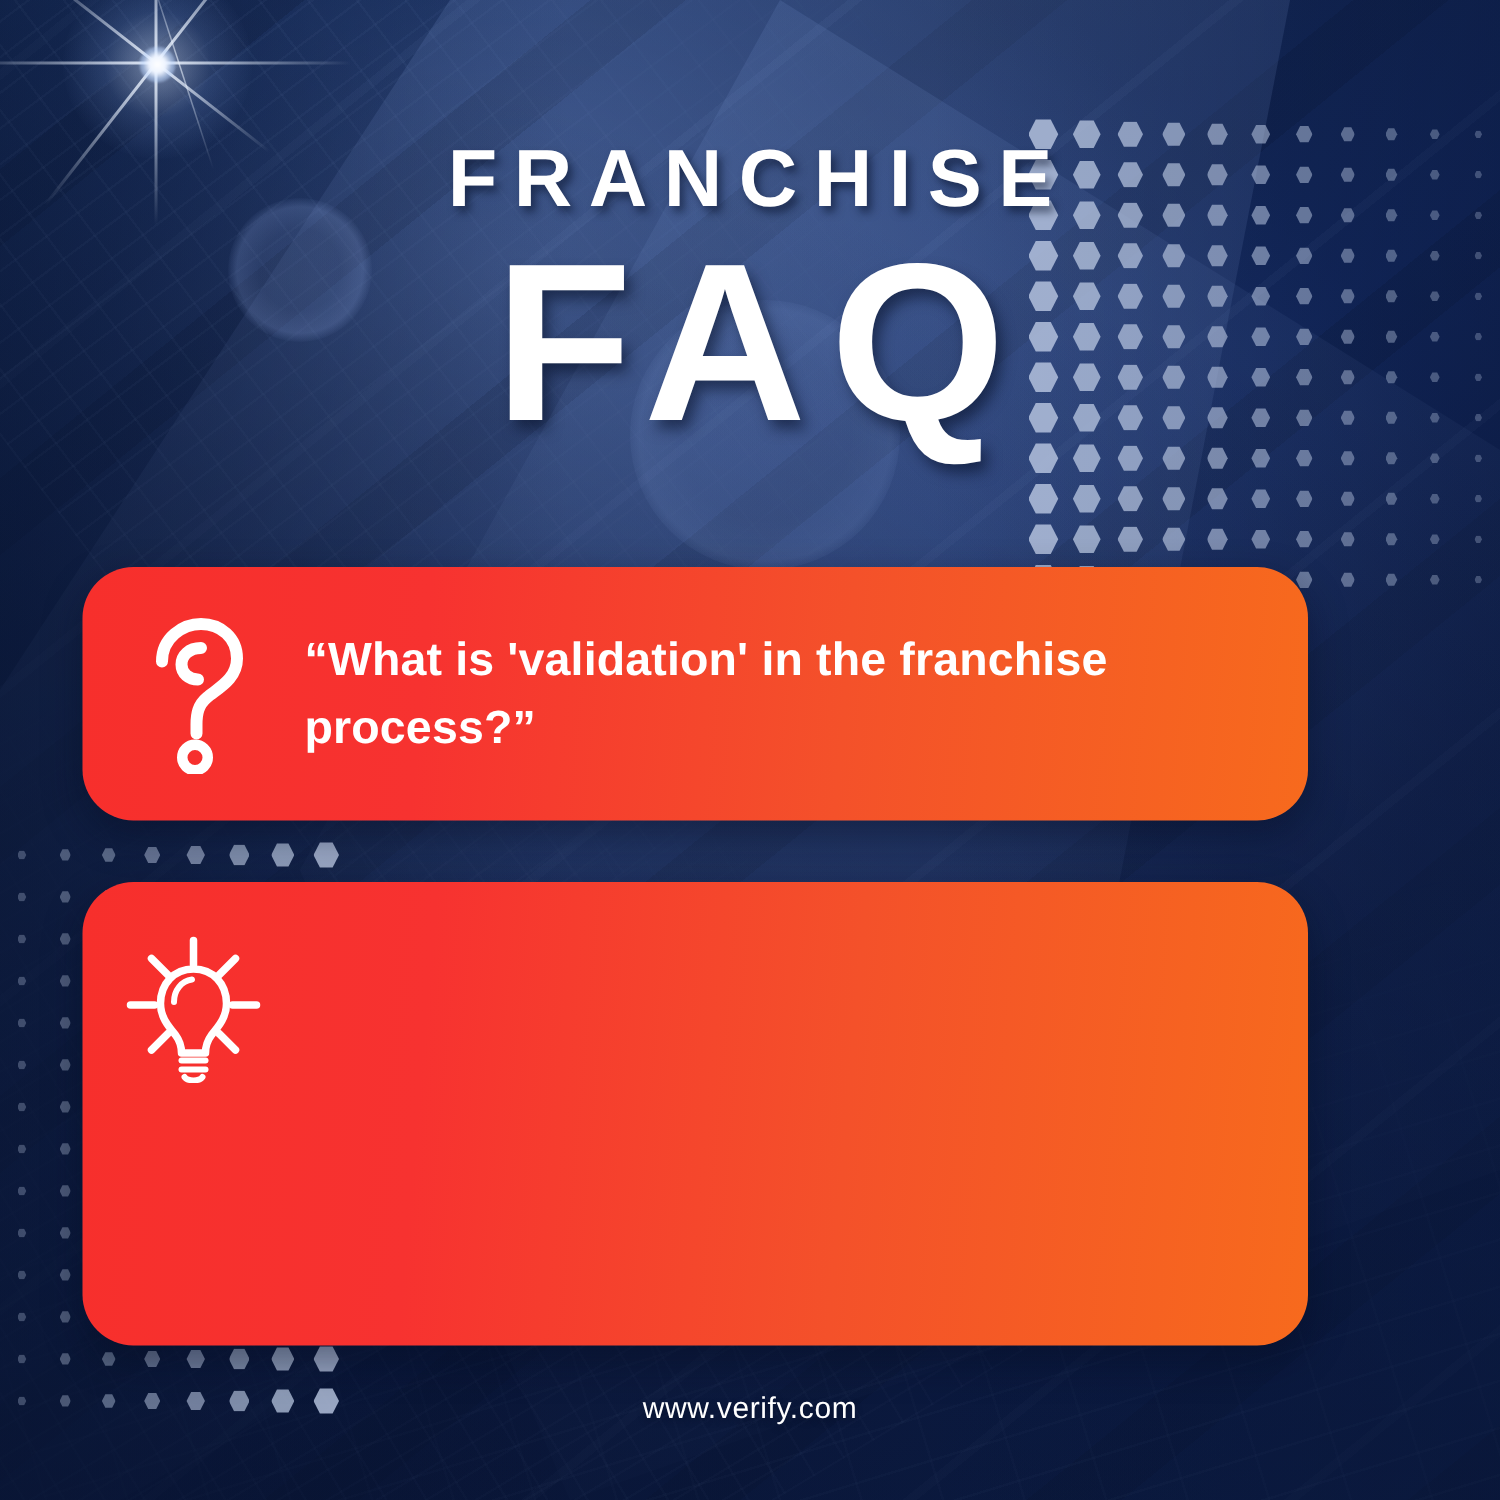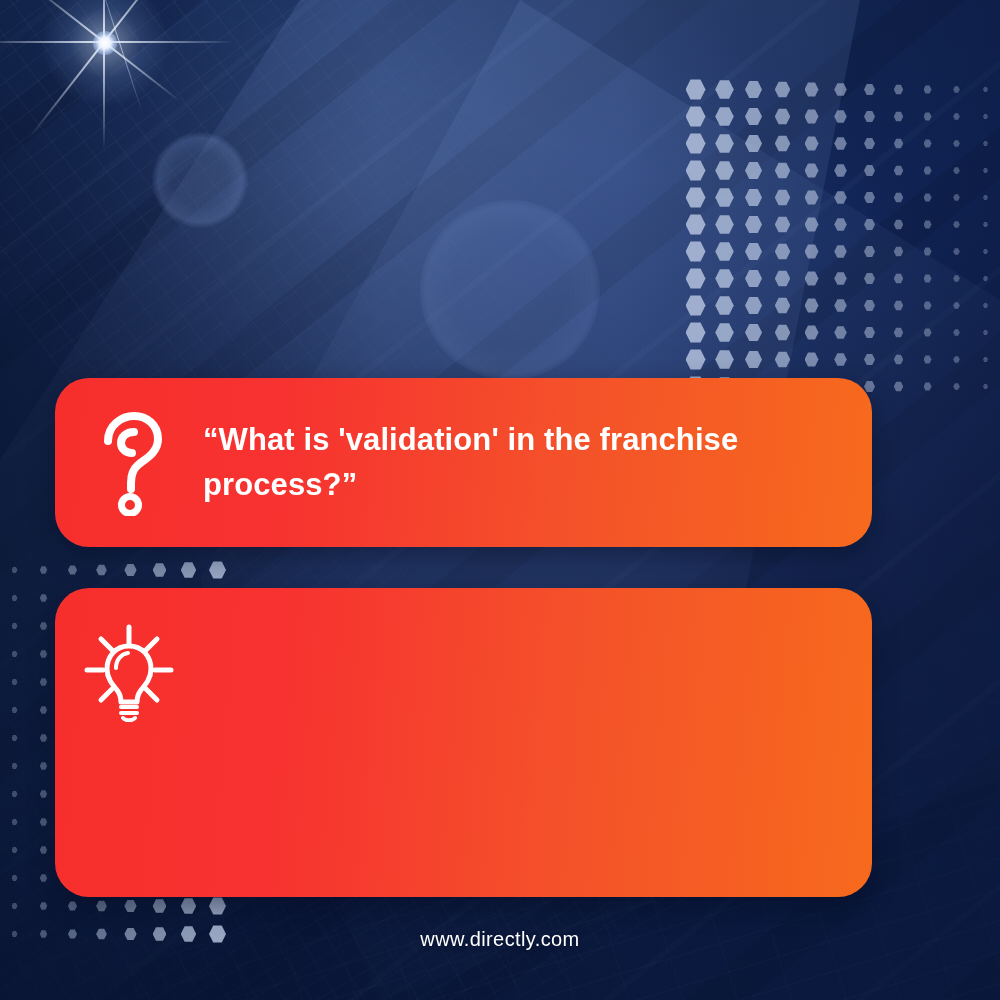--- a/index.html
+++ b/index.html
@@ -505,20 +505,24 @@
       <div class="hex" style="width: 6px; height: 6.6px; opacity: 0.3; background: rgb(184, 198, 224); place-self: center;"></div>
       <div class="hex" style="width: 7.57143px; height: 8.32857px; opacity: 0.374; background: rgb(184, 198, 224); place-self: center;"></div>
       <div class="hex" style="width: 9.14286px; height: 10.0571px; opacity: 0.449; background: rgb(184, 198, 224); place-self: center;"></div>
       <div class="hex" style="width: 10.7143px; height: 11.7857px; opacity: 0.523; background: rgb(184, 198, 224); place-self: center;"></div>
       <div class="hex" style="width: 12.2857px; height: 13.5143px; opacity: 0.597; background: rgb(184, 198, 224); place-self: center;"></div>
       <div class="hex" style="width: 13.8571px; height: 15.2429px; opacity: 0.671; background: rgb(184, 198, 224); place-self: center;"></div>
       <div class="hex" style="width: 15.4286px; height: 16.9714px; opacity: 0.746; background: rgb(184, 198, 224); place-self: center;"></div>
       <div class="hex" style="width: 17px; height: 18.7px; opacity: 0.82; background: rgb(184, 198, 224); place-self: center;"></div>
     </div>
 
+  <div class="title-wrap">
+    <div class="title-top">FRANCHISE</div>
+    <div class="title-main">FAQ</div>
+  </div>
 
   <div class="card card-q">
     <div class="card-icon">
       <svg width="72" height="106" viewBox="0 0 72 106" fill="none" aria-hidden="true">
         <path d="M15 31 C15 15, 29 6, 41 6 C54 6, 65 15, 65 29 C65 43, 52 49, 45 55 C39 60, 38 66, 38 73 L38 79" stroke="#ffffff" stroke-width="8" stroke-linecap="round" fill="none"></path>
         <path d="M41 22 C33 22, 28 27, 28 33 C28 39, 33 43, 39 43" stroke="#ffffff" stroke-width="8" stroke-linecap="round" fill="none"></path>
         <circle cx="37" cy="95" r="8.5" stroke="#ffffff" stroke-width="7" fill="none"></circle>
       </svg>
     </div>
     <div class="card-text q-text">“What is 'validation' in the franchise process?”</div>
@@ -540,15 +544,15 @@
         <path d="M33 44 C33 36, 38 30, 45 29" stroke="#ffffff" stroke-width="4" stroke-linecap="round" fill="none"></path>
         <g stroke="#ffffff" stroke-width="4" stroke-linecap="round">
           <line x1="38" y1="83" x2="54" y2="83"></line>
           <line x1="38" y1="89" x2="54" y2="89"></line>
         </g>
         <path d="M40 94 C42 97, 50 97, 52 94" stroke="#ffffff" stroke-width="4" stroke-linecap="round" fill="none"></path>
       </svg>
     </div>
   </div>
 
-  <div class="footer">www.directly.com</div>
+  <div class="footer">www.verify.com</div>
 
 </div>
 
 </body></html>

